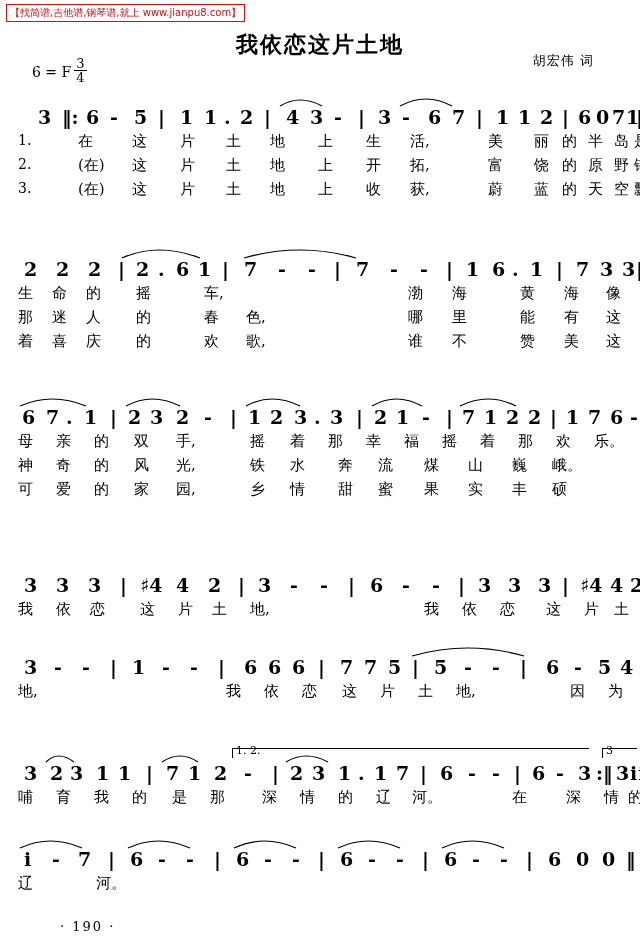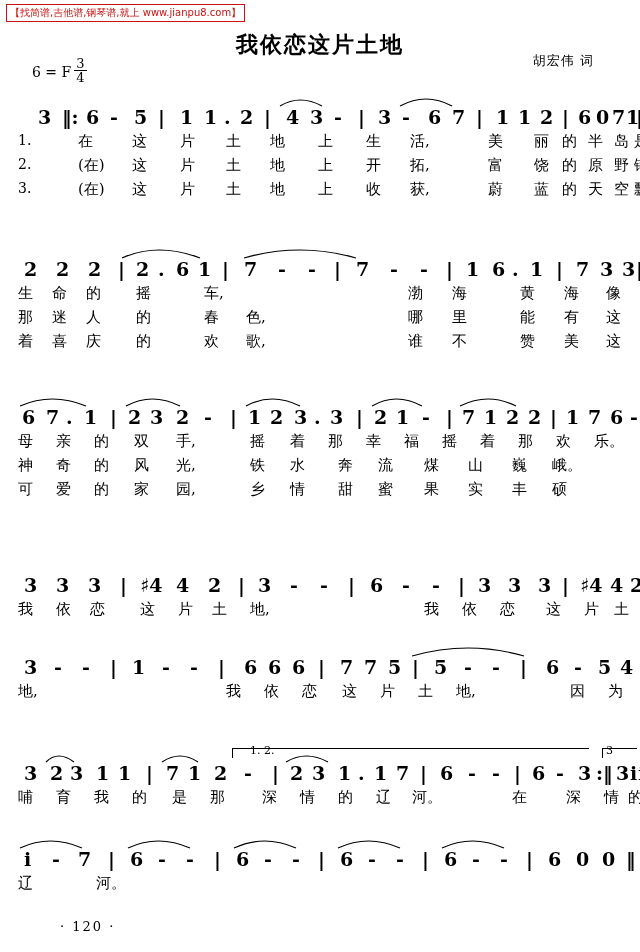--- a/index.html
+++ b/index.html
@@ -140,21 +140,21 @@
   <div class="notes" id="s5n"><span class="n" style="left: 24px;">3</span><span class="n" style="left: 54px;">-</span><span class="n" style="left: 82px;">-</span><span class="n" style="left: 110px;">|</span><span class="n" style="left: 132px;">1</span><span class="n" style="left: 162px;">-</span><span class="n" style="left: 190px;">-</span><span class="n" style="left: 218px;">|</span><span class="n" style="left: 244px;">6</span><span class="n" style="left: 268px;">6</span><span class="n" style="left: 292px;">6</span><span class="n" style="left: 318px;">|</span><span class="n" style="left: 340px;">7</span><span class="n" style="left: 364px;">7</span><span class="n" style="left: 388px;">5</span><span class="n" style="left: 412px;">|</span><span class="n" style="left: 434px;">5</span><span class="n" style="left: 464px;">-</span><span class="n" style="left: 492px;">-</span><span class="n" style="left: 520px;">|</span><span class="n" style="left: 546px;">6</span><span class="n" style="left: 574px;">-</span><span class="n" style="left: 598px;">5</span><span class="n" style="left: 620px;">4</span></div>
   <svg class="slurs" style="top:-16px;height:40px;">
     <path d="M412 16 Q468 0 524 16" fill="none" stroke="#000" stroke-width="1.2"></path>
   </svg>
   <div class="lyric" id="s5l0"><span class="w" style="left: 18px;">地,</span><span class="w" style="left: 226px;">我</span><span class="w" style="left: 264px;">依</span><span class="w" style="left: 302px;">恋</span><span class="w" style="left: 342px;">这</span><span class="w" style="left: 380px;">片</span><span class="w" style="left: 418px;">土</span><span class="w" style="left: 456px;">地,</span><span class="w" style="left: 570px;">因</span><span class="w" style="left: 608px;">为</span></div>
 </div>
 
 <div class="system" style="top:748px;">
   <div style="position:relative;height:14px;">
     <div style="position:absolute;left:232px;top:0;width:356px;border-top:1px solid #000;border-left:1px solid #000;height:9px;"></div>
-    <span style="position:absolute;left:250px;top:-4px;font-size:11px;font-family:'DejaVu Serif',serif;">1. 2.</span>
+    <span style="position:absolute;left:236px;top:-4px;font-size:11px;font-family:'DejaVu Serif',serif;">1. 2.</span>
     <div style="position:absolute;left:602px;top:0;width:34px;border-top:1px solid #000;border-left:1px solid #000;height:9px;"></div>
     <span style="position:absolute;left:606px;top:-4px;font-size:11px;font-family:'DejaVu Serif',serif;">3</span>
   </div>
   <div class="notes" id="s6n"><span class="n" style="left: 24px;">3</span><span class="n" style="left: 50px;">2</span><span class="n" style="left: 70px;">3</span><span class="n" style="left: 96px;">1</span><span class="n" style="left: 118px;">1</span><span class="n" style="left: 146px;">|</span><span class="n" style="left: 166px;">7</span><span class="n" style="left: 188px;">1</span><span class="n" style="left: 214px;">2</span><span class="n" style="left: 244px;">-</span><span class="n" style="left: 272px;">|</span><span class="n" style="left: 290px;">2</span><span class="n" style="left: 312px;">3</span><span class="n" style="left: 338px;">1</span><span class="n" style="left: 358px;">.</span><span class="n" style="left: 374px;">1</span><span class="n" style="left: 396px;">7</span><span class="n" style="left: 420px;">|</span><span class="n" style="left: 440px;">6</span><span class="n" style="left: 468px;">-</span><span class="n" style="left: 492px;">-</span><span class="n" style="left: 514px;">|</span><span class="n" style="left: 532px;">6</span><span class="n" style="left: 556px;">-</span><span class="n" style="left: 578px;">3</span><span class="n" style="left: 596px;">:‖</span><span class="n" style="left: 616px;">3</span><span class="n" style="left: 630px;">i</span><span class="n" style="left: 638px;">i</span></div>
   <svg class="slurs" style="top:-2px;height:40px;">
     <path d="M46 16 Q58 4 74 16" fill="none" stroke="#000" stroke-width="1.2"></path>
     <path d="M162 16 Q180 4 198 16" fill="none" stroke="#000" stroke-width="1.2"></path>
     <path d="M286 16 Q306 4 328 16" fill="none" stroke="#000" stroke-width="1.2"></path>
   </svg>
   <div class="lyric" id="s6l0"><span class="w" style="left: 18px;">哺</span><span class="w" style="left: 56px;">育</span><span class="w" style="left: 94px;">我</span><span class="w" style="left: 132px;">的</span><span class="w" style="left: 172px;">是</span><span class="w" style="left: 210px;">那</span><span class="w" style="left: 262px;">深</span><span class="w" style="left: 300px;">情</span><span class="w" style="left: 338px;">的</span><span class="w" style="left: 376px;">辽</span><span class="w" style="left: 412px;">河。</span><span class="w" style="left: 512px;">在</span><span class="w" style="left: 566px;">深</span><span class="w" style="left: 604px;">情</span><span class="w" style="left: 628px;">的</span></div>
@@ -165,13 +165,13 @@
   <svg class="slurs" style="top:-16px;height:40px;">
     <path d="M20 16 Q50 2 82 16" fill="none" stroke="#000" stroke-width="1.2"></path>
     <path d="M128 16 Q158 2 190 16" fill="none" stroke="#000" stroke-width="1.2"></path>
     <path d="M234 16 Q264 2 296 16" fill="none" stroke="#000" stroke-width="1.2"></path>
     <path d="M338 16 Q368 2 400 16" fill="none" stroke="#000" stroke-width="1.2"></path>
     <path d="M442 16 Q472 2 504 16" fill="none" stroke="#000" stroke-width="1.2"></path>
   </svg>
   <div class="lyric" id="s7l0"><span class="w" style="left: 18px;">辽</span><span class="w" style="left: 96px;">河。</span></div>
 </div>
 
-<div class="pagenum">· 120 ·</div>
+<div class="pagenum">· 190 ·</div>
 
 </body></html>

